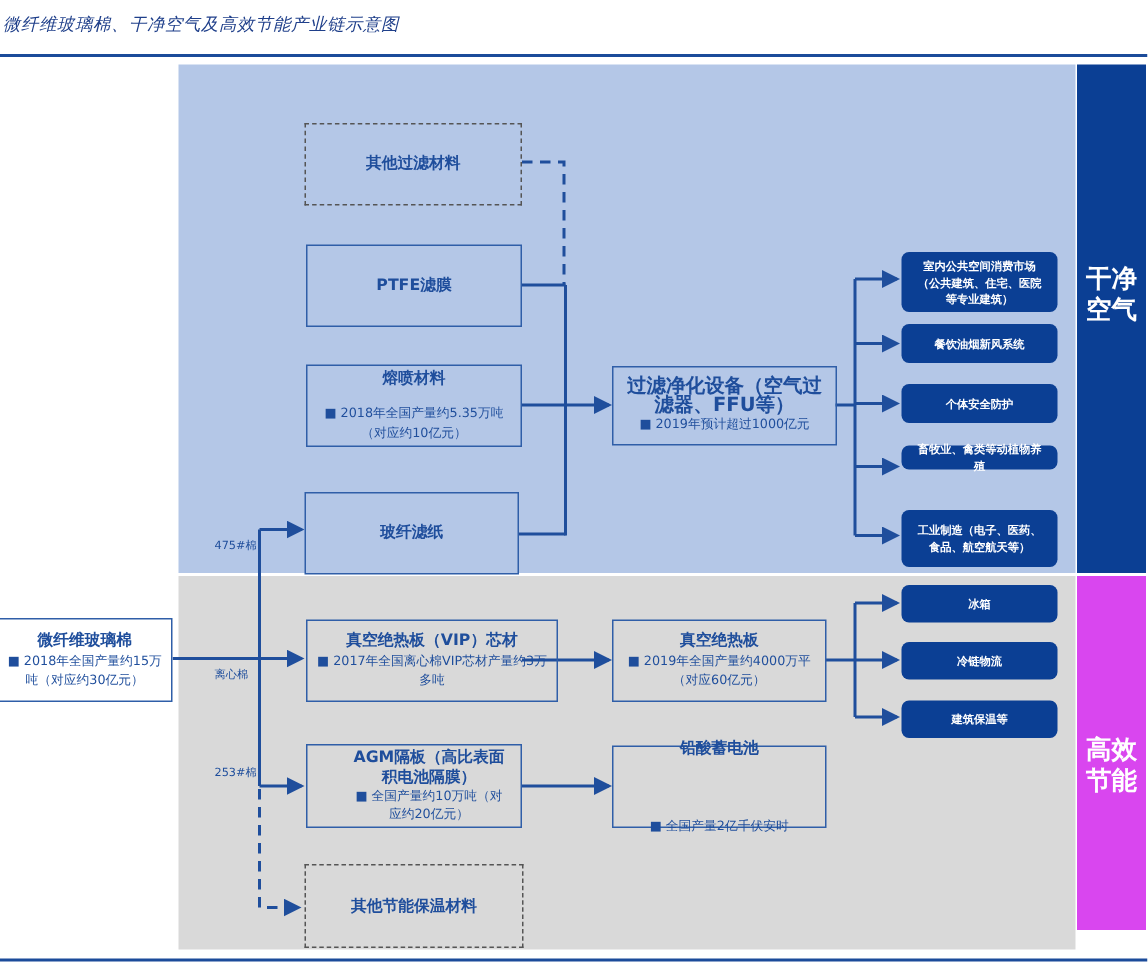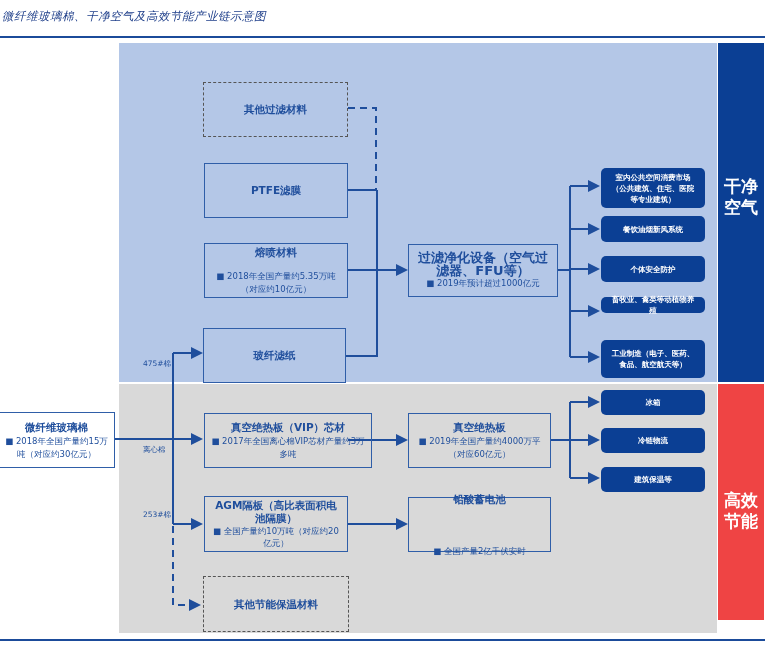--- a/index.html
+++ b/index.html
@@ -6,21 +6,21 @@
   body { width:765px; height:647px; position:relative; overflow:hidden;
          font-family:"DejaVu Sans", sans-serif; color:#1f4e9c; }
   .title { position:absolute; left:2px; top:9px; font-size:11.5px; font-style:italic;
            color:#1f3f8a; font-family:"DejaVu Serif", serif; letter-spacing:0.5px; }
   .topline { position:absolute; left:0; top:36px; width:765px; height:2px; background:#1b4b9a; }
   .botline { position:absolute; left:0; top:639px; width:765px; height:2px; background:#1b4b9a; }
   .source { position:absolute; left:30px; top:641px; font-size:8px; color:#1f3f8a; white-space:nowrap; height:6px; overflow:hidden; }
   .panel-top { position:absolute; left:119px; top:43px; width:598px; height:339px; background:#b4c7e7; }
   .panel-bot { position:absolute; left:119px; top:384px; width:598px; height:249px; background:#d9d9d9; }
   .side-top { position:absolute; left:718px; top:43px; width:46px; height:339px; background:#0b3f94; }
-  .side-bot { position:absolute; left:718px; top:384px; width:46px; height:236px; background:#ef4444; }
+  .side-bot { position:absolute; left:718px; top:384px; width:46px; height:236px; background:#d946ef; }
   .side-label { position:absolute; left:0; width:46px; text-align:center; color:#fff;
                 font-weight:bold; font-size:17px; line-height:21px; }
   .box { position:absolute; border:1.5px solid #2f5ea8; box-sizing:border-box;
          display:flex; flex-direction:column; justify-content:center; align-items:center;
          text-align:center; color:#1f4e9c; }
   .box.dashed { border:1.5px dashed #555; }
   .box.white { background:#fff; }
   .box .bt { font-weight:bold; font-size:10.5px; line-height:15px; color:#1f4e9c; }
   .box .bd { font-size:8.5px; line-height:13px; color:#1f4e9c; }
   .dark { position:absolute; background:#0b3f94; border-radius:5px; color:#fff;
@@ -104,21 +104,21 @@
   <div class="bt">熔喷材料</div>
   <div class="bd" style="padding:0 8px;">■ 2018年全国产量约5.35万吨（对应约10亿元）</div>
 </div>
 <div class="box" style="left:203px; top:328px; width:143px; height:55px;">
   <div class="bt">玻纤滤纸</div>
 </div>
 <div class="box" style="left:204px; top:413px; width:168px; height:55px;">
   <div class="bt">真空绝热板（VIP）芯材</div>
   <div class="bd" style="padding:0 6px;">■ 2017年全国离心棉VIP芯材产量约3万多吨</div>
 </div>
-<div class="box" style="left:204px; top:496px; width:144px; height:56px;">
+<div class="box" style="left:204px; top:496px; width:144px; height:56px;padding-left:20px;">
   <div class="bt" style="line-height:13px; padding:0 6px;">AGM隔板（高比表面积电池隔膜）</div>
   <div class="bd" style="line-height:12px; padding:0 8px;">■ 全国产量约10万吨（对应约20亿元）</div>
 </div>
 <div class="box dashed" style="left:203px; top:576px; width:146px; height:56px;">
   <div class="bt">其他节能保温材料</div>
 </div>
 
 <div class="box" style="left:408px; top:244px; width:150px; height:53px;">
   <div class="bt" style="font-size:13px; line-height:13px; padding:0 6px;">过滤净化设备（空气过滤器、FFU等）</div>
   <div class="bd">■ 2019年预计超过1000亿元</div>

